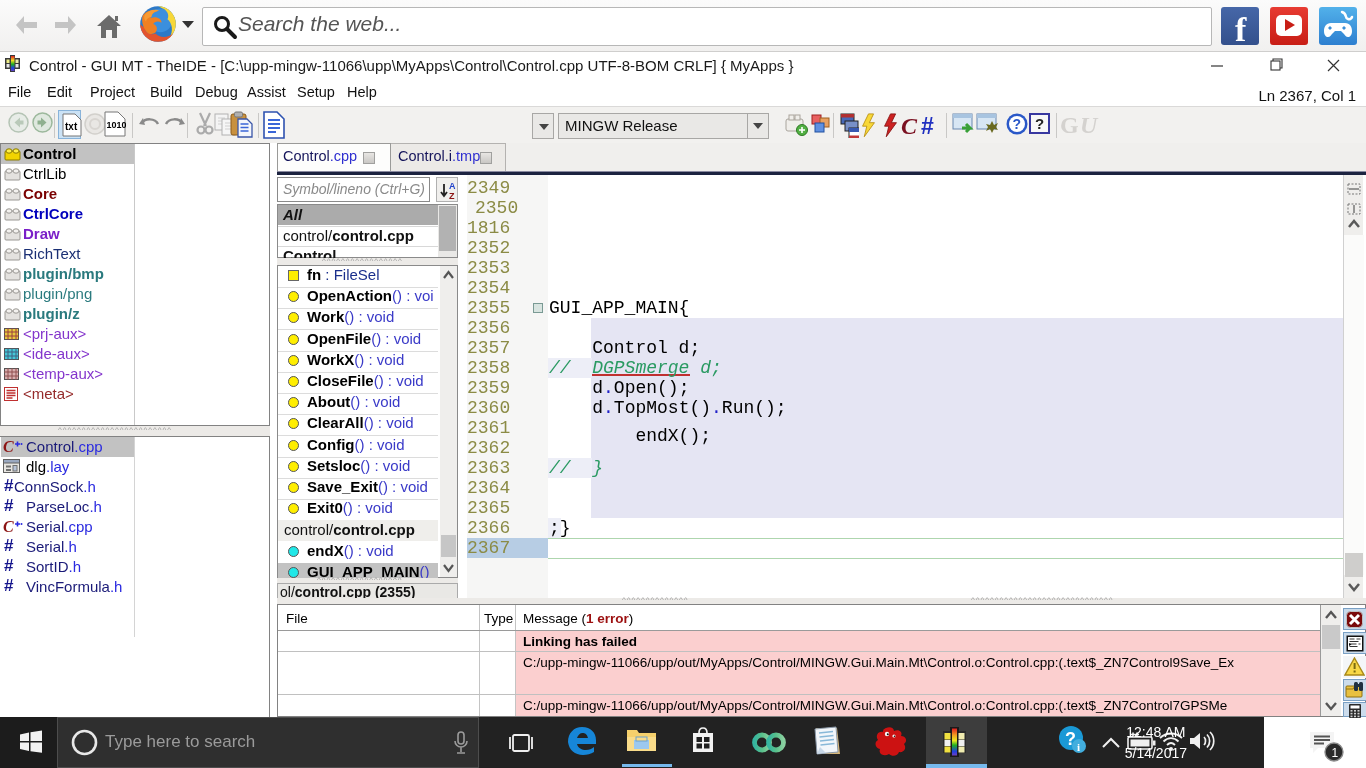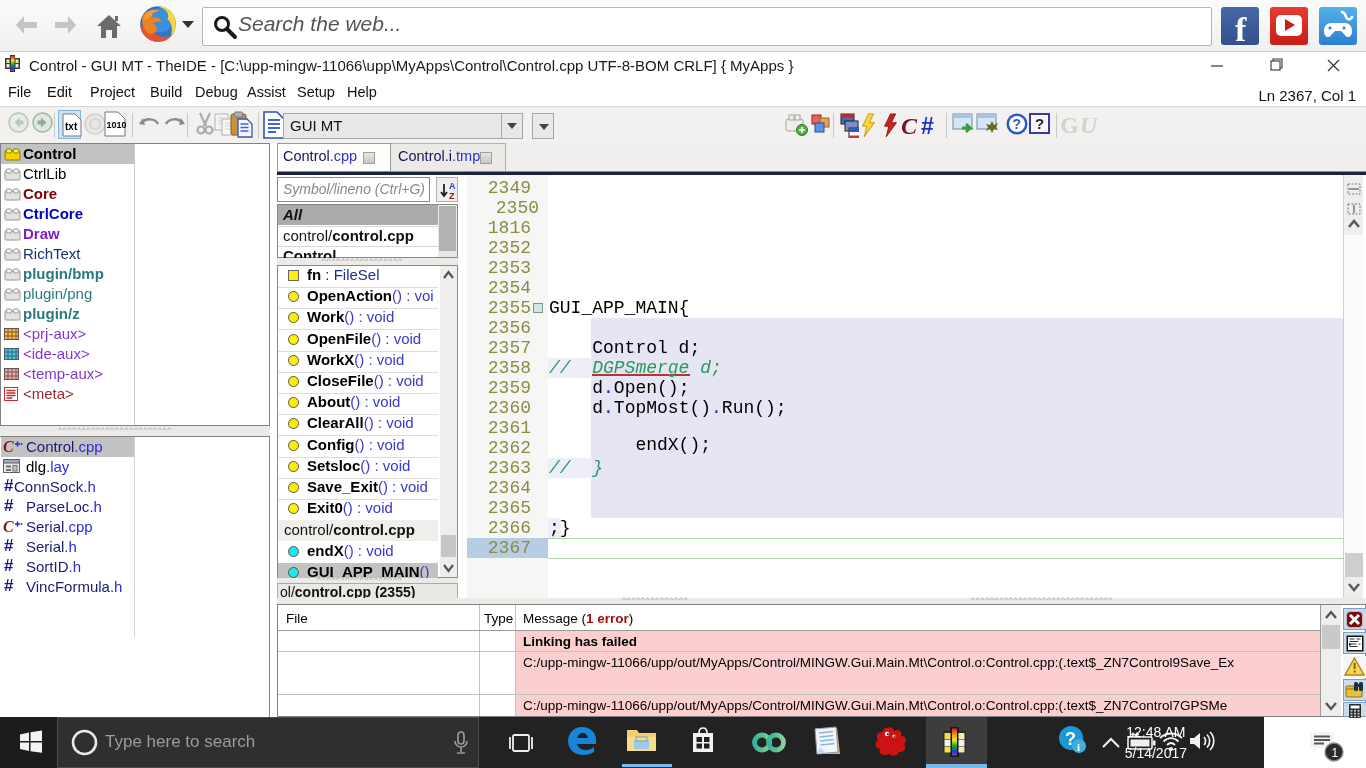--- a/index.html
+++ b/index.html
@@ -45,21 +45,21 @@
 #sortbtn { left:436px; top:34px; width:22px; height:25px; background:#f0efed; border:1px solid #b0b0b0; }
 .fnrow { position:absolute; left:278px; width:160px; height:21px; font-size:15px; white-space:nowrap; }
 .fnrow .ic { position:absolute; left:10px; top:4px; width:11px; height:11px; }
 .fnrow .nm { position:absolute; left:29px; top:0px; font-weight:bold; color:#000; }
 .circ { border-radius:50%; border:1px solid #555; }
 
 #edtabs { left:277px; top:0; width:1089px; height:28px; background:#f0efed; }
 #darkline { left:277px; top:28px; width:1089px; height:4px; background:linear-gradient(#8a8aa0 0 25%,#1c2340 25% 100%); }
 #editor { left:461px; top:32px; width:882px; height:423px; background:#fff; overflow:hidden; }
 #gutter { left:6px; top:0; width:81px; height:423px; background:#f6f6f5; }
-.lnum { position:absolute; width:64px; text-align:right; font-family:"Liberation Mono",monospace;
+.lnum { position:absolute; width:64px; text-align:left; font-family:"Liberation Mono",monospace;
   font-size:18px; color:#8b8b45; }
 .cline { position:absolute; left:88px; font-family:"Liberation Mono",monospace;
   font-size:18px; white-space:pre; color:#000; }
 #edsb { left:1343px; top:32px; width:20px; height:423px; background:#efeeec; border-left:1px solid #d0d0d0; }
 
 #console { left:277px; top:461px; width:1089px; height:113px; background:#fff; border:1px solid #828282; }
 .con { font-size:13.5px; color:#000; position:absolute; white-space:nowrap; }
 .pink { position:absolute; background:#fbcfcf; }
 
 #taskbar { left:0; top:717px; width:1264px; height:51px; background:#222222; }
@@ -204,28 +204,28 @@
         <rect x="2" y="3" width="15" height="21" rx="2" fill="#c8913f" stroke="#8a5a1a"></rect>
         <rect x="5.5" y="1" width="8" height="5" rx="1.5" fill="#b0b0b0" stroke="#777"></rect>
         <path d="M9 8 L18 8 L23 13 L23 26 L9 26 Z" fill="#f4f6fb" stroke="#3a56a8" stroke-width="1.3"></path>
         <path d="M11.5 13 h8 M11.5 16.5 h8 M11.5 20 h8" stroke="#3a66d8" stroke-width="1.5"></path>
       </svg>
   <div class="tsep abs" style="left:258px"></div>
   <svg class="abs" style="left:262px;top:3px" width="24" height="30">
         <path d="M2 2 L15 2 L22 9 L22 28 L2 28 Z" fill="#fff" stroke="#2e52b0" stroke-width="1.6"></path>
         <path d="M6 10 h12 M6 14 h12 M6 18 h12 M6 22 h8" stroke="#3a66d8" stroke-width="1.8"></path>
       </svg>
-  <div class="combo abs" style="left:283px;width:240px">
-        <span class="lbl">GUI MT</span>
+  <div class="abs" style="left:532px;top:6px;width:22px;height:26px;background:#e9e8e6;border:1px solid #a8a7a5">
+        <span class="dar" style="left:6px;top:10px"></span>
+      </div>
+  <div class="combo abs" style="left:558px;width:211px">
+        <span class="lbl">MINGW Release</span>
         <span class="cbtn">
           <span class="dar" style="left:5px;top:9px"></span>
         </span>
-      </div>
-  <div class="abs" style="left:532px;top:6px;width:22px;height:26px;background:#e9e8e6;border:1px solid #a8a7a5">
-        <span class="dar" style="left:6px;top:10px"></span>
       </div>
   <svg class="abs" style="left:785px;top:5px" width="24" height="24">
         <rect x="1" y="7" width="17" height="12" rx="2" fill="#f0eeea" stroke="#a9a49c"></rect>
         <rect x="4" y="3" width="5" height="5" fill="#f0eeea" stroke="#a9a49c"></rect>
         <rect x="10" y="3" width="5" height="5" fill="#f0eeea" stroke="#a9a49c"></rect>
         <circle cx="17" cy="18" r="5.5" fill="#52b043" stroke="#2e7a24"></circle>
         <path d="M17 15 v6 M14 18 h6" stroke="#fff" stroke-width="1.6"></path>
       </svg>
   <svg class="abs" style="left:809px;top:5px" width="24" height="24">
         <rect x="3" y="3" width="9" height="9" fill="#e86060" stroke="#a02020"></rect>
@@ -580,21 +580,21 @@
           <div class="lnum" style="left:6px;top:263px;line-height:20px">2362</div>
           <div class="lnum" style="left:6px;top:283px;line-height:20px">2363</div>
           <div class="lnum" style="left:6px;top:303px;line-height:20px">2364</div>
           <div class="lnum" style="left:6px;top:323px;line-height:20px">2365</div>
           <div class="lnum" style="left:6px;top:343px;line-height:20px">2366</div>
           <div class="lnum" style="left:6px;top:363px;line-height:20px">2367</div>
           <div class="cline" style="top:123px;line-height:20px">GUI_APP_MAIN{</div>
           <div class="cline" style="top:163px;line-height:20px">    Control d;</div>
           <div class="cline" style="top:203px;line-height:20px">    d<span style="color:#2020c8">.</span>Open();</div>
           <div class="cline" style="top:223px;line-height:20px">    d<span style="color:#2020c8">.</span>TopMost()<span style="color:#2020c8">.</span>Run();</div>
-          <div class="cline" style="top:260px;line-height:20px">        endX();</div>
+          <div class="cline" style="top:251px;line-height:20px">        endX();</div>
           <div class="cline" style="top:343px;line-height:20px">;}</div>
           <div class="cline" style="top:183px;line-height:20px;color:#2a9a62;font-style:italic">//  DGPSmerge d;</div>
           <div class="cline" style="top:283px;line-height:20px;color:#2a9a62;font-style:italic">//  }</div>
         </div>
   </div>
 
   <div id="edsb" class="abs">
     <svg class="abs" style="left:3px;top:8px" width="14" height="12">
           <rect x="1" y="1" width="12" height="10" fill="none" stroke="#777" stroke-dasharray="2,1.5"></rect>
           <line x1="2" y1="6" x2="12" y2="6" stroke="#777" stroke-width="1.5"></line>

